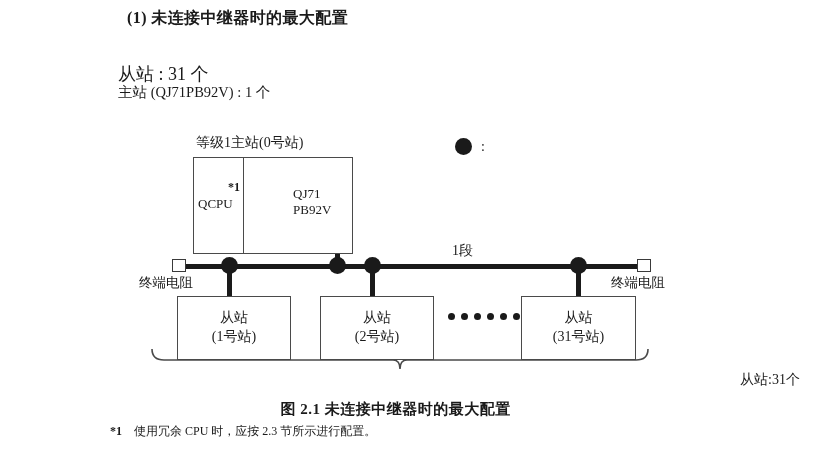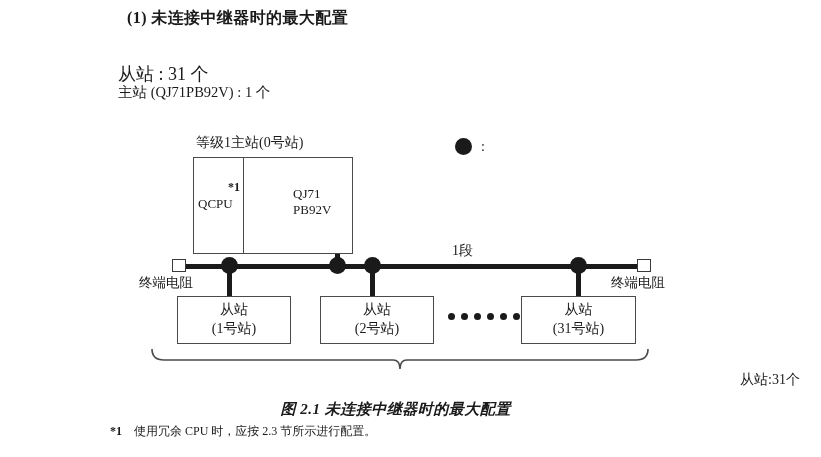--- a/index.html
+++ b/index.html
@@ -159,21 +159,21 @@
     width: 5px;
     background: #1a1a1a;
   }
   #drop-master { left: 335px; top: 254px; height: 12px; }
   #drop-slave-1  { left: 227px; top: 266px; height: 31px; }
   #drop-slave-2  { left: 370px; top: 266px; height: 31px; }
   #drop-slave-31 { left: 576px; top: 266px; height: 31px; }
 
   
   .slave-box {
-    height: 48px;
+    height: 64px;
     border: 1.4px solid #4a4a4a;
     box-sizing: border-box;
     background: #fff;
     display: flex;
     flex-direction: column;
     align-items: center;
     justify-content: center;
     font-size: 14px;
     line-height: 1.35;
     top: 296px;
@@ -216,21 +216,20 @@
   #figure-caption {
     left: 0; right: 0; top: 400px;
     text-align: center;
     font-size: 15px;
     font-weight: bold;
     letter-spacing: 0.5px;
   }
   #figure-caption-inner {
     position: relative;
     left: -15px;
-    font-style: italic;
   }
   #footnote {
     left: 110px; top: 423px;
     font-size: 12px;
     white-space: nowrap;
   }
   #footnote .fn-marker {
     font-weight: bold;
     margin-right: 12px;
   }

